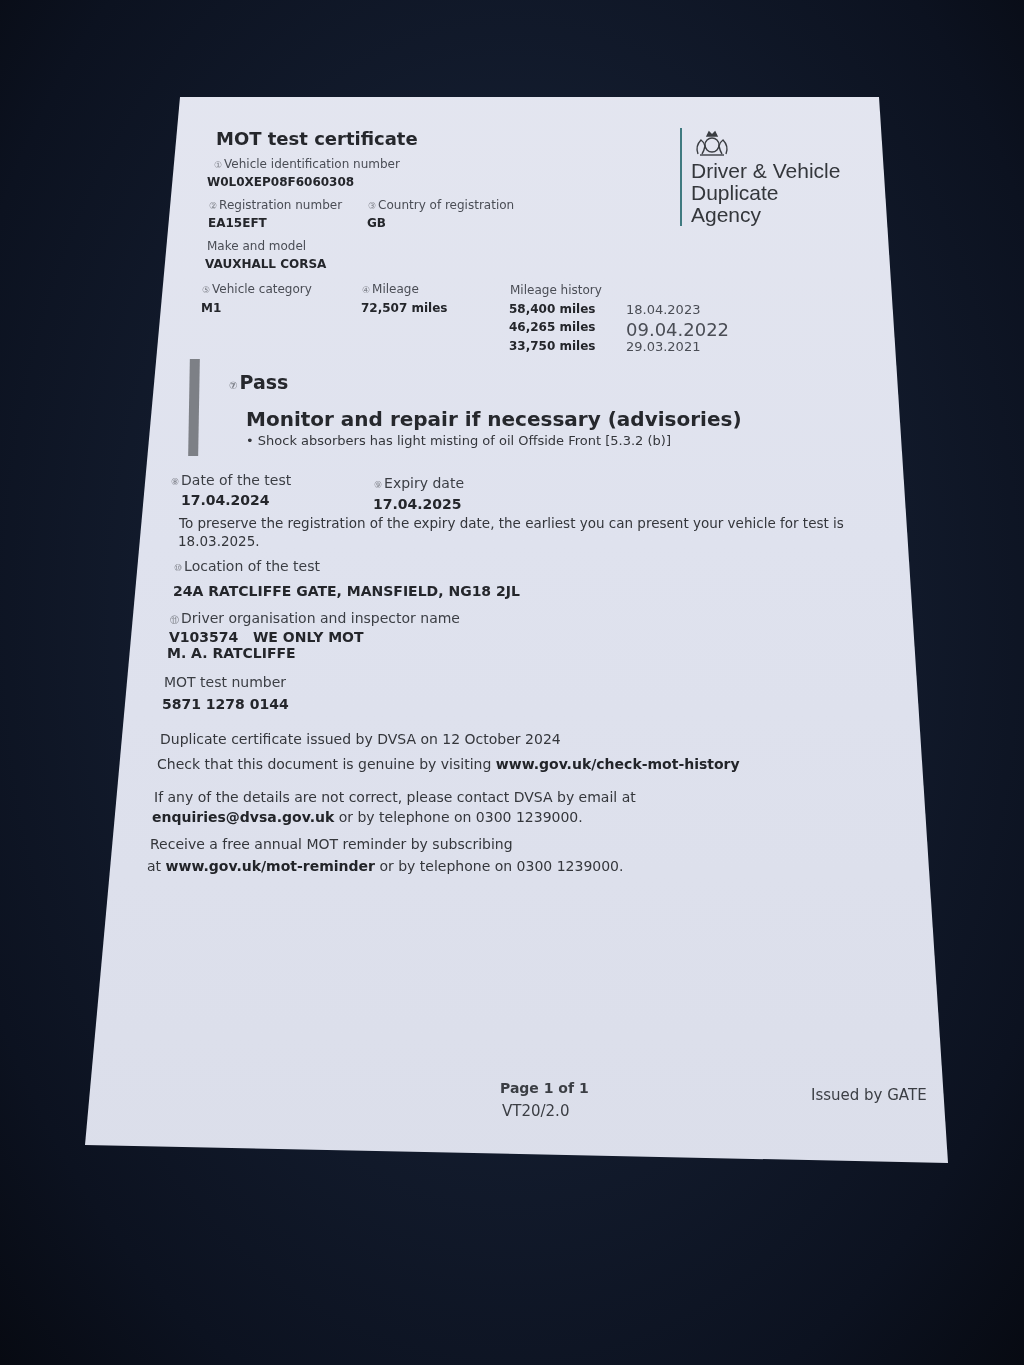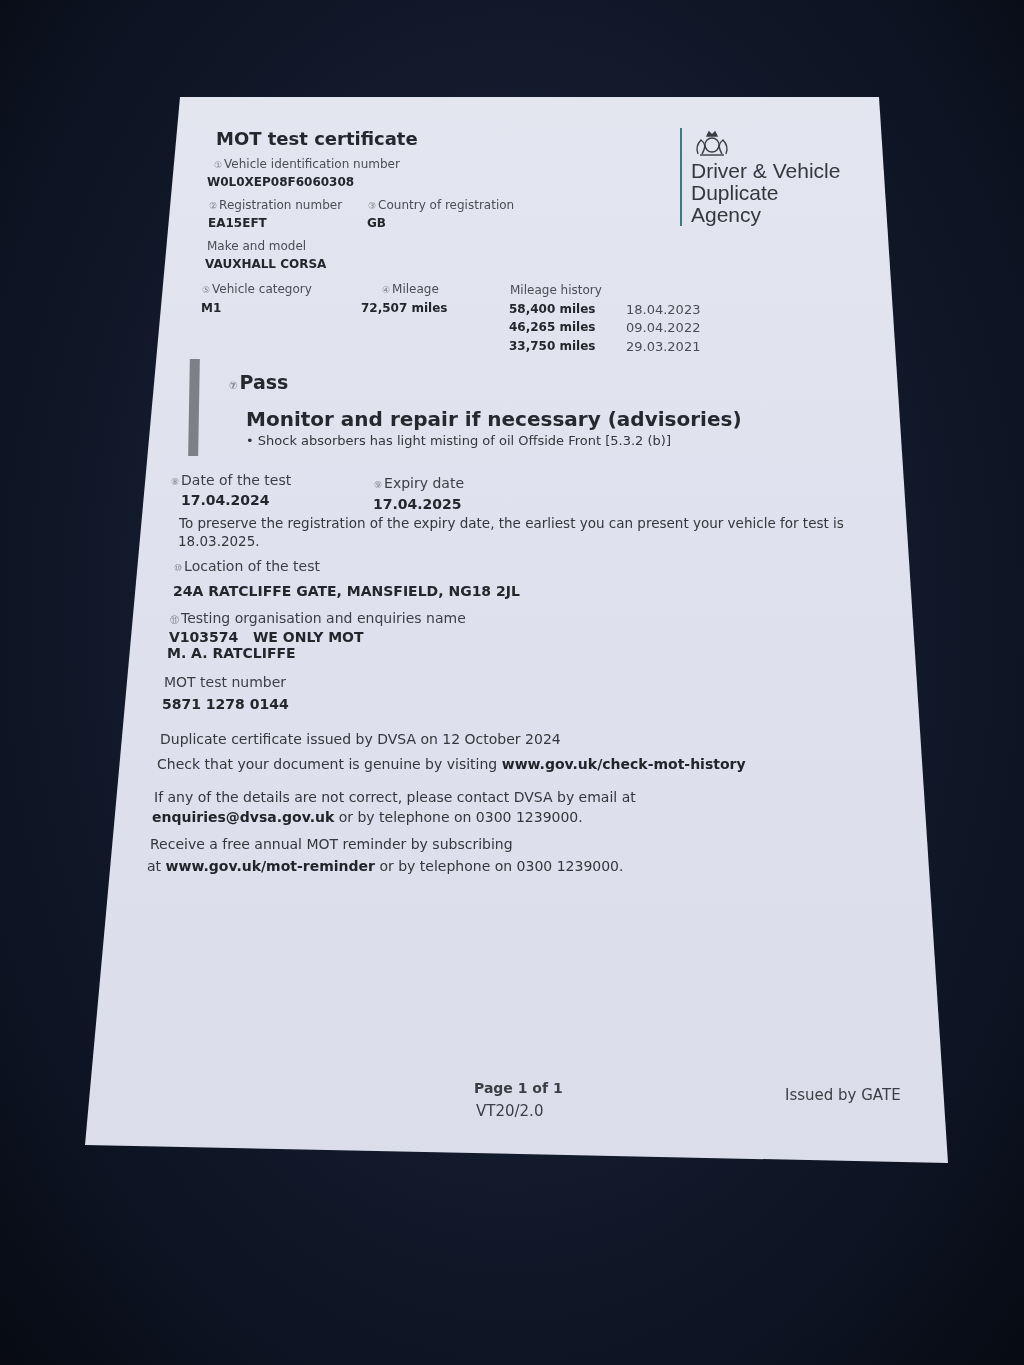--- a/index.html
+++ b/index.html
@@ -23,21 +23,21 @@
   .logo-text { position: absolute; left: 691px; top: 160px; font-family: "Liberation Sans", sans-serif; font-size: 21px; line-height: 22px; color: #34373c; white-space: nowrap; }
   .crest { position: absolute; left: 692px; top: 128px; width: 40px; height: 30px; }
   .status-bar { position: absolute; left: 189px; top: 359px; width: 10px; height: 97px; background: #7d8086; transform: skewX(-1deg); }
   .pass { font-size: 19px; font-weight: bold; color: #26282d; }
   .advh { font-size: 20px; font-weight: bold; color: #26282d; }
   .adv { font-size: 13px; color: #34363b; }
   .lbl2 { font-size: 14px; color: #3b3e44; }
   .val2 { font-size: 14px; font-weight: bold; color: #24262b; }
   .body { font-size: 14px; color: #34363b; }
   .body b { color: #222429; }
-  .foot { font-size: 15px; color: #3b3e44; }
+  .foot { font-size: 15px; color: #3b3e44; margin-left: 26px; }
 </style>
 </head>
 <body>
 
 <div class="paper"></div>
 
 <div class="t title" style="left:216px;top:130px;">MOT test certificate</div>
 
 <div class="logo-bar"></div>
 <svg class="crest" viewBox="0 0 40 30">
@@ -69,30 +69,30 @@
 </div>
 <div class="t val" style="left:367px;top:217px;">GB</div>
 
 <div class="t lbl" style="left:207px;top:240px;">Make and model</div>
 <div class="t val" style="left:205px;top:258px;">VAUXHALL CORSA</div>
 
 <div class="t lbl" style="left:202px;top:283px;">
   <span class="mk">⑤</span><span>Vehicle category</span>
 </div>
 <div class="t val" style="left:201px;top:302px;">M1</div>
-<div class="t lbl" style="left:362px;top:283px;margin-left:20px;">
+<div class="t lbl" style="left:362px;top:283px;">
   <span class="mk">④</span><span>Mileage</span>
 </div>
 <div class="t val" style="left:361px;top:302px;">72,507 miles</div>
 
 <div class="t lbl" style="left:510px;top:284px;">Mileage history</div>
 <div class="t val" style="left:509px;top:303px;">58,400 miles</div>
 <div class="t lbl" style="left:626px;top:303px;font-size:13px;">18.04.2023</div>
 <div class="t val" style="left:509px;top:321px;">46,265 miles</div>
-<div class="t lbl" style="left:626px;top:321px;font-size:13px;">09.04.2022</div>
+<div class="t lbl" style="left:626px;top:321px;font-size:18px;">09.04.2022</div>
 <div class="t val" style="left:509px;top:340px;">33,750 miles</div>
 <div class="t lbl" style="left:626px;top:340px;font-size:13px;">29.03.2021</div>
 
 <div class="status-bar"></div>
 <div class="t pass" style="left:229px;top:373px;">
   <span class="mk" style="font-size:10px;">⑦</span><span>Pass</span>
 </div>
 <div class="t advh" style="left:246px;top:409px;">Monitor and repair if necessary (advisories)</div>
 <div class="t adv" style="left:246px;top:434px;">• Shock absorbers has light misting of oil Offside Front [5.3.2 (b)]</div>
 
@@ -106,33 +106,33 @@
 <div class="t val2" style="left:373px;top:497px;">17.04.2025</div>
 <div class="t body" style="left:179px;top:517px;font-size:13.5px;">To preserve the registration of the expiry date, the earliest you can present your vehicle for test is</div>
 <div class="t body" style="left:178px;top:535px;font-size:13.5px;">18.03.2025.</div>
 
 <div class="t lbl2" style="left:174px;top:559px;">
   <span class="mk">⑩</span><span>Location of the test</span>
 </div>
 <div class="t val2" style="left:173px;top:584px;">24A RATCLIFFE GATE, MANSFIELD, NG18 2JL</div>
 
 <div class="t lbl2" style="left:170px;top:611px;">
-  <span class="mk">⑪</span><span>Testing organisation and enquiries name</span>
+  <span class="mk">⑪</span><span>Driver organisation and inspector name</span>
 </div>
 <div class="t val2" style="left:169px;top:630px;">
   <span>V103574</span>&nbsp;&nbsp;&nbsp;<span>WE ONLY MOT</span>
 </div>
 <div class="t val2" style="left:167px;top:646px;">M. A. RATCLIFFE</div>
 
 <div class="t lbl2" style="left:164px;top:675px;">MOT test number</div>
 <div class="t val2" style="left:162px;top:697px;">5871 1278 0144</div>
 
 <div class="t body" style="left:160px;top:732px;">Duplicate certificate issued by DVSA on 12 October 2024</div>
 <div class="t body" style="left:157px;top:757px;">
-  <span>Check that your document is genuine by visiting </span><b>www.gov.uk/check-mot-history</b>
+  <span>Check that this document is genuine by visiting </span><b>www.gov.uk/check-mot-history</b>
 </div>
 <div class="t body" style="left:154px;top:790px;">If any of the details are not correct, please contact DVSA by email at</div>
 <div class="t body" style="left:152px;top:810px;">
   <b>enquiries@dvsa.gov.uk</b><span> or by telephone on 0300 1239000.</span>
 </div>
 <div class="t body" style="left:150px;top:837px;">Receive a free annual MOT reminder by subscribing</div>
 <div class="t body" style="left:147px;top:859px;">
   <span>at </span><b>www.gov.uk/mot-reminder</b><span> or by telephone on 0300 1239000.</span>
 </div>
 

